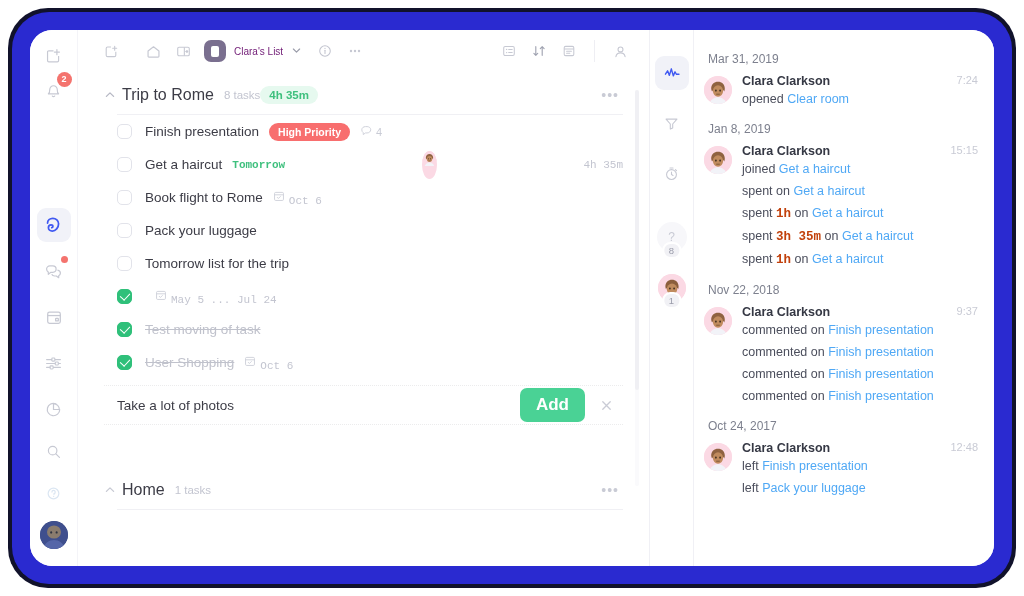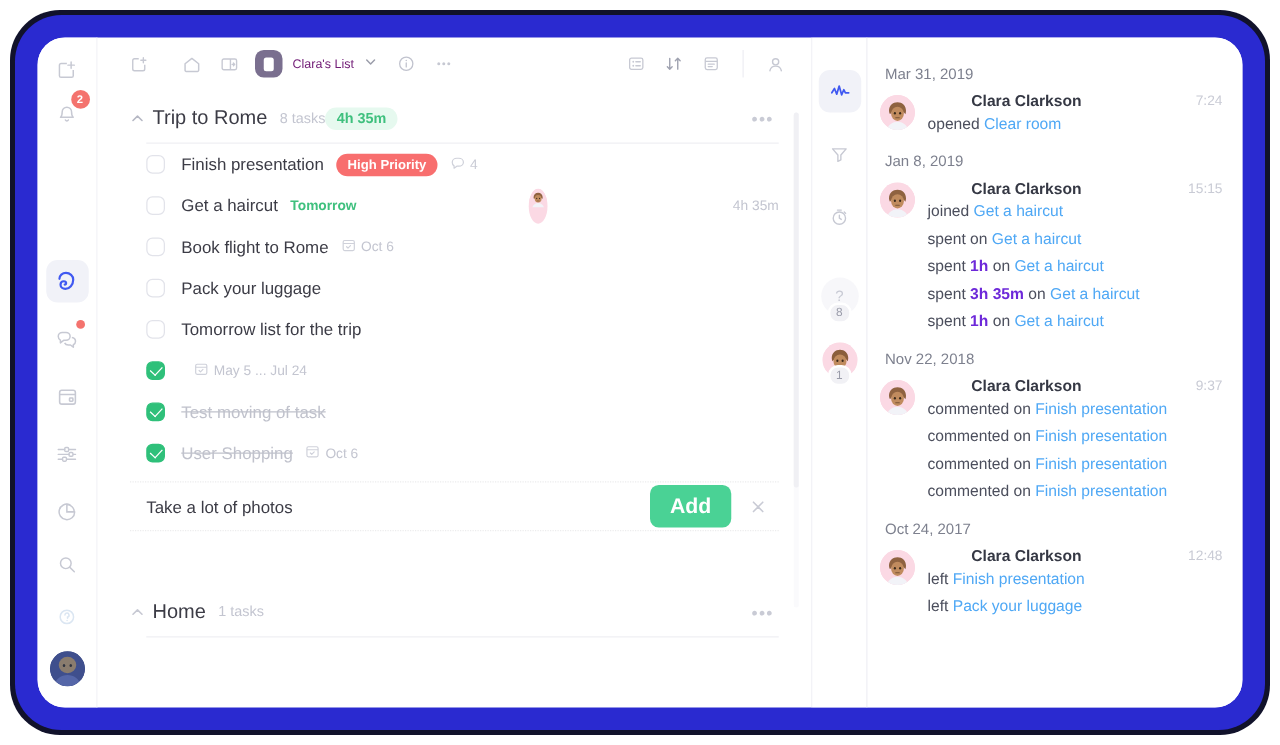--- a/index.html
+++ b/index.html
@@ -170,21 +170,21 @@
     transform: rotate(43deg); margin-top:-2px;
   }
   .t-label { font-size: 13.5px; color:#3c3c46; white-space:nowrap; }
   .task-row.done .t-label { color:#c0c2cc; text-decoration: line-through; }
   .pill-prio {
     background:#f86e6e; color:#fff;
     font-size:10.5px; font-weight:600;
     padding: 3px 9px; border-radius:10px;
     margin-left: 10px;
   }
-  .meta { display:flex; align-items:center; margin-left:10px; gap:4px; }
+  .meta { display:flex; align-items:flex-end; margin-left:10px; gap:4px;font-family:Liberation Mono, monospace; }
   .meta-txt { font-size:11px; color:#c3c5d0; }
   .meta-txt.green { color:#3fc07e; font-weight:600; }
   .comment-ct { display:flex; align-items:center; gap:3px; margin-left:10px; color:#c9cbd5; }
   .comment-ct span { font-size:11px; }
   .mini-av {
     width:15px; height:15px; border-radius:50%;
     background:#f9d3de; overflow:hidden; margin-left:10px;
     flex:0 0 15px;
   }
 
@@ -269,28 +269,28 @@
     font-size: 12px; color:#7d808e;
     padding: 10px 0 8px 4px;
   }
   .feed-block { display:flex; margin-bottom: 2px; }
   .feed-av {
     width: 28px; height:28px; border-radius:50%;
     background:#fbd9e4; flex:0 0 28px;
     margin-right: 10px; margin-top: 2px; overflow:hidden;
   }
   .feed-body { flex:1 1 auto; min-width:0; }
-  .feed-name-row { display:flex; align-items:center;margin-left:35px; }
+  .feed-name-row { display:flex; align-items:flex-start; }
   .feed-name { font-size:12.5px; color:#353844; font-weight:700; }
   .feed-time { margin-left:auto; font-size:11px; color:#c9cbd5; }
   .feed-line {
     font-size: 12.5px; color:#4b4e5c;
     padding: 4px 0; white-space: nowrap;
   }
-  .feed-line b { font-weight:700; color:#6d28d9; }
+  .feed-line b { font-weight:700; color:#c2410c;font-family:Liberation Mono, monospace; }
   .lk { color:#4fa8f5; }
 </style>
 </head>
 <body>
 
 <div id="device-frame">
   <div id="screen">
 
     <div id="left-rail">
       <div id="rail-top">

